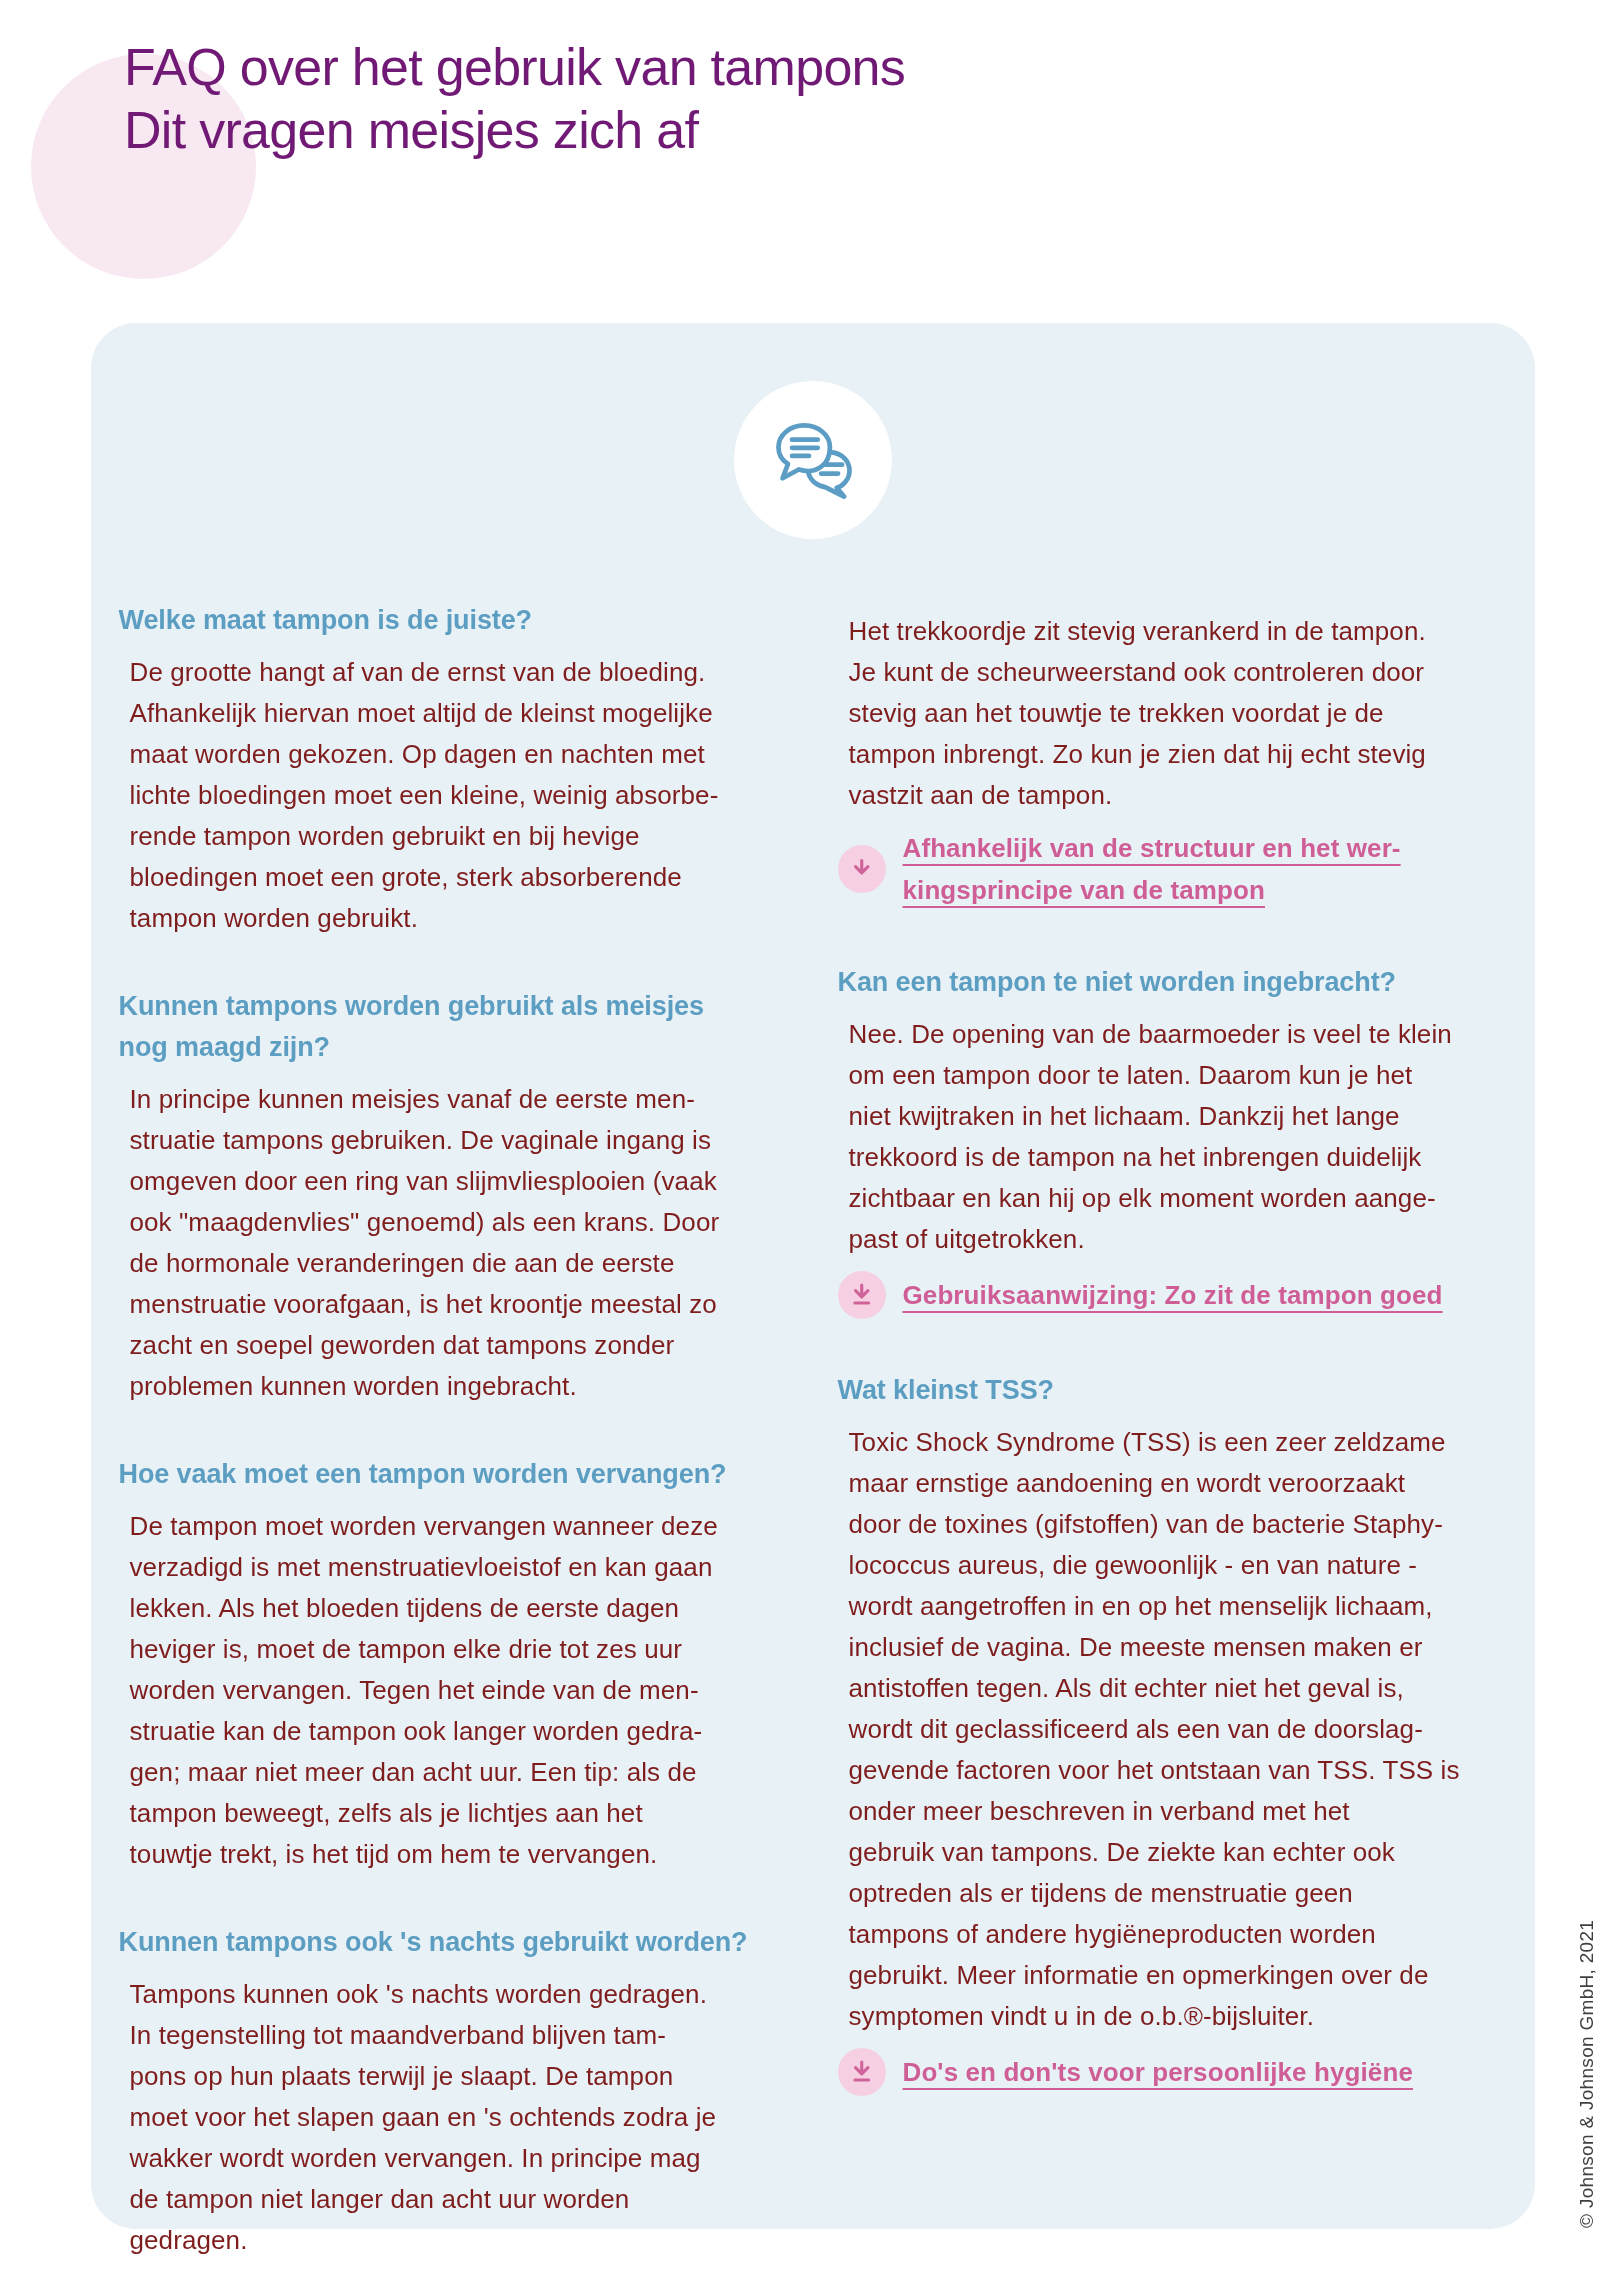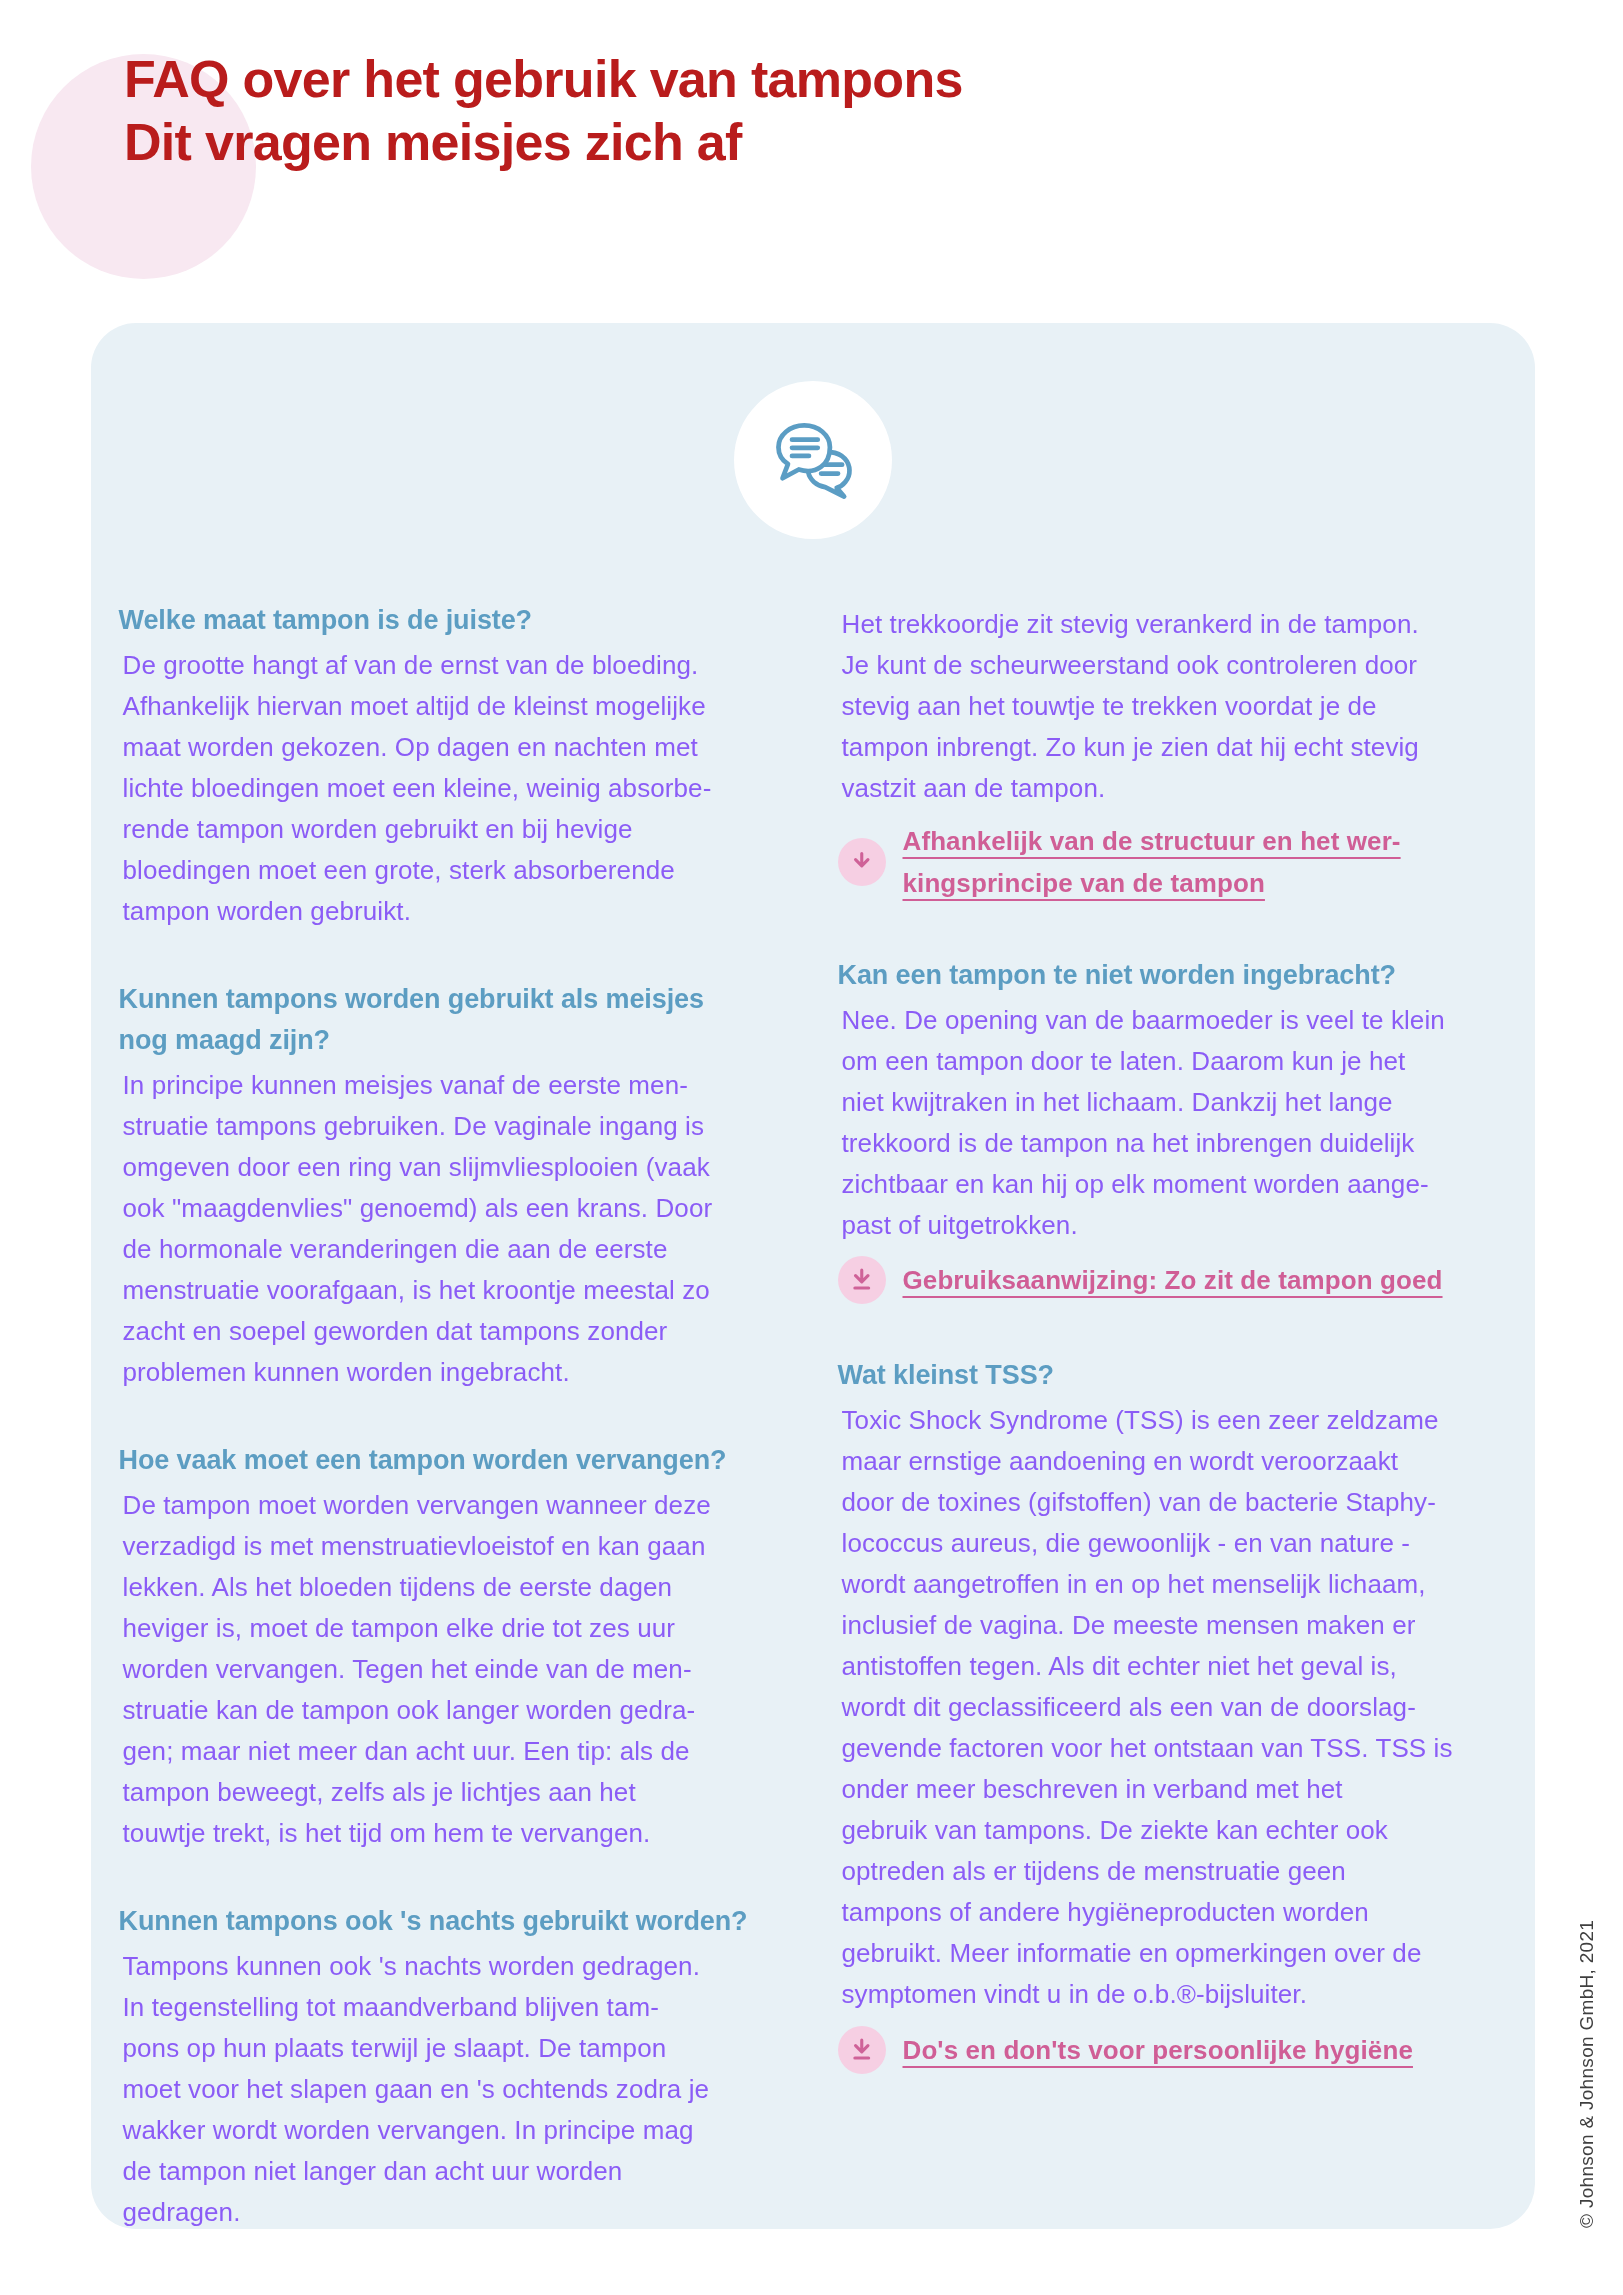--- a/index.html
+++ b/index.html
@@ -7,22 +7,22 @@
     width:1623px;height:2295px;position:relative;background:#ffffff;
     font-family:"Liberation Sans", sans-serif;overflow:hidden;
     -webkit-font-smoothing:antialiased;
   }
   
   .title-circle{
     position:absolute;left:31px;top:54px;width:225px;height:225px;
     border-radius:50%;background:#f8e8f1;
   }
   .page-title{
-    position:absolute;left:124px;top:48px;margin:0;
-    font-size:52px;line-height:63px;font-weight:700;color:#b91c1c;
+    position:absolute;left:124px;top:36px;margin:0;
+    font-size:52px;line-height:63px;font-weight:400;color:#701a75;
     letter-spacing:-0.7px;
   }
   
   .card{
     position:absolute;left:91px;top:323px;width:1444px;height:1906px;
     background:#e8f1f6;border-radius:45px;
   }
   .chat-badge{
     position:absolute;top:58px;left:50%;transform:translateX(-50%);
     width:158px;height:158px;border-radius:50%;background:#ffffff;
@@ -34,22 +34,22 @@
   }
   .col{width:671px;flex:0 0 auto;}
   section{margin:0;}
   section + section{margin-top:47px;}
   section.after-link{margin-top:51px;}
   .q{
     margin:0;font-size:27px;line-height:41px;font-weight:700;
     color:#5c9dc2;letter-spacing:-0.1px;white-space:pre-line;
   }
   .a{
-    margin:4px;font-size:26px;line-height:41px;font-weight:400;
-    color:#8b5cf6;letter-spacing:0.1px;white-space:pre-line;
+    margin:11px;font-size:26px;line-height:41px;font-weight:400;
+    color:#7f1d1d;letter-spacing:0.1px;white-space:pre-line;
   }
   .dl{
     margin-top:10.5px;display:flex;align-items:center;gap:17px;
     text-decoration:none;cursor:pointer;
   }
   .dl-circle{
     width:48px;height:48px;border-radius:50%;background:#f6cfe3;
     flex:0 0 auto;display:flex;align-items:center;justify-content:center;
   }
   .dl-label{

